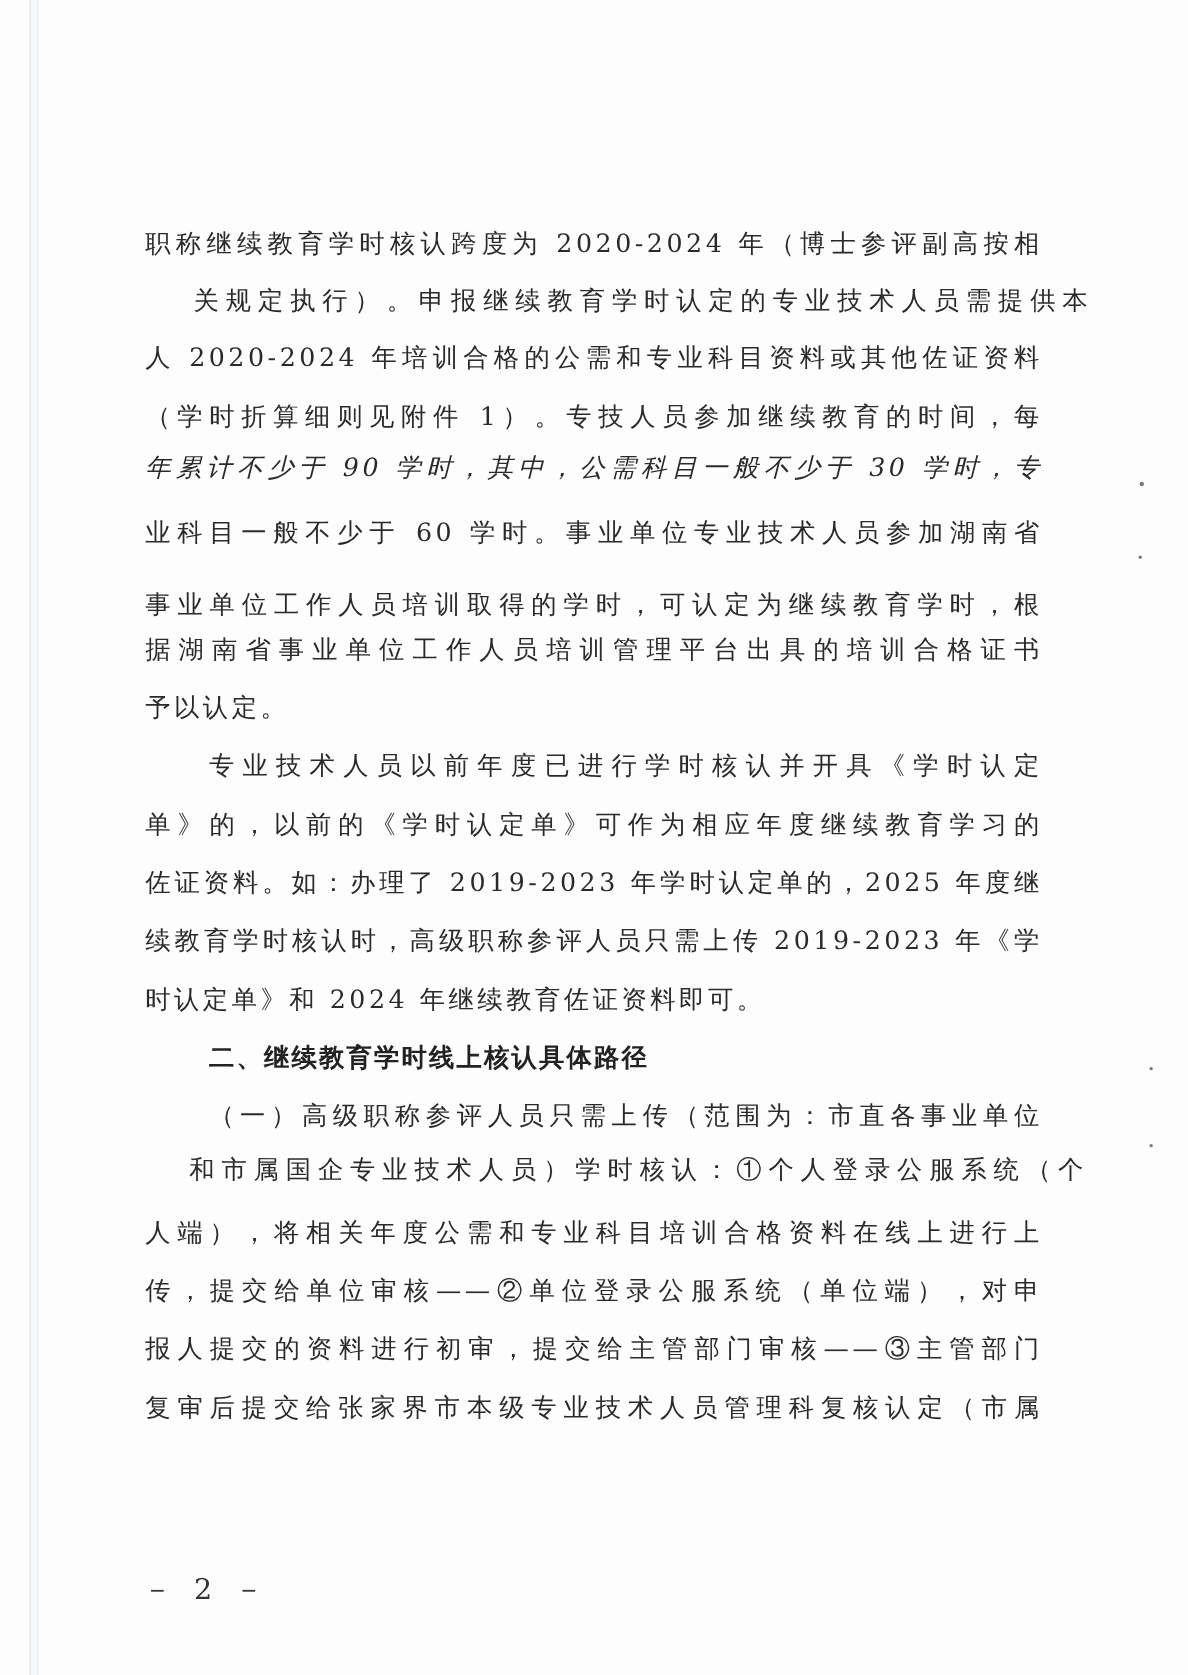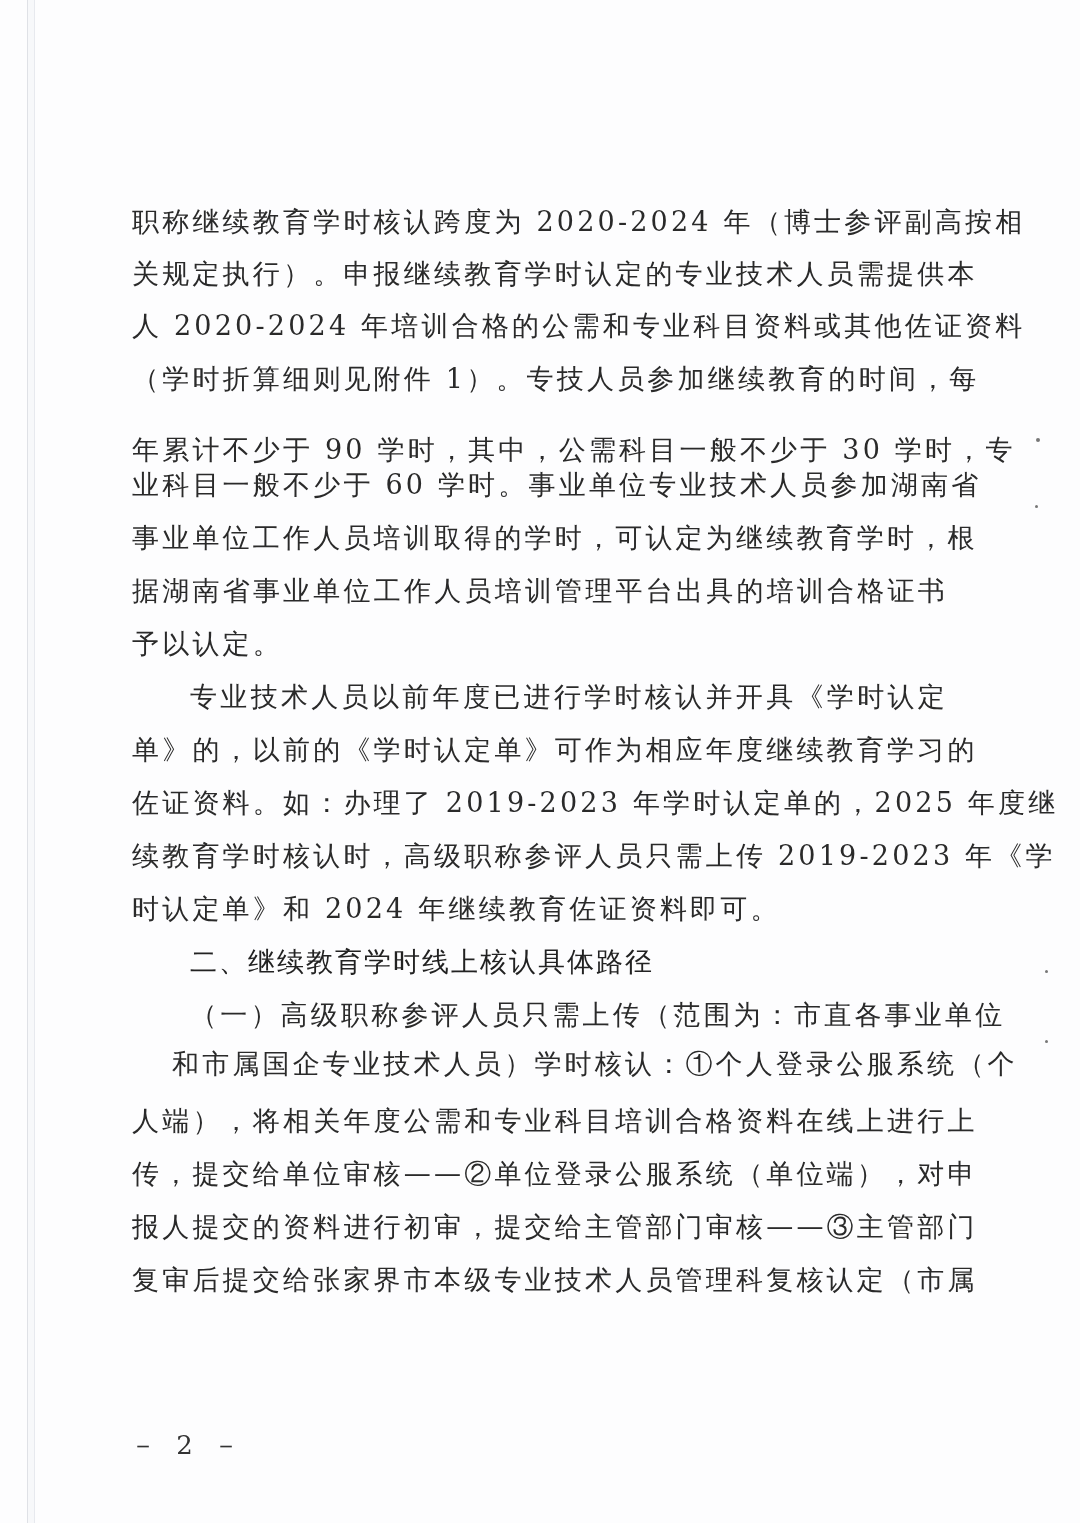--- a/index.html
+++ b/index.html
@@ -38,37 +38,37 @@
       position: absolute;
       left: 132px;
       top: 196px;
       width: 816px;
     }
     .line {
       position: absolute;
       left: 0;
       width: 816px;
       height: 52px;
-      font-size: 27px;
+      font-size: 23px;
       line-height: 52px;
       white-space: nowrap;
       letter-spacing: 3.2px;
       text-align: justify;
       text-align-last: justify;
     }
     .line.last {
       text-align-last: left;
     }
     .line.indent {
       padding-left: 58px;
       width: 758px;
     }
     .heading {
       font-family: "DejaVu Sans", "Liberation Sans", sans-serif;
-      font-weight: normal;
+      font-weight: bold;
       letter-spacing: 2px;
       text-align-last: left;
       color: #222;
     }
     .page-number {
       position: absolute;
       left: 130px;
       top: 1428px;
       font-size: 26px;
       letter-spacing: 6px;
@@ -80,26 +80,26 @@
 
 <div class="page-edge-line"></div>
 
 <div class="scan-dot" style="left:1036px;top:438px;"></div>
 <div class="scan-dot" style="left:1035px;top:505px;width:3px;height:3px;"></div>
 <div class="scan-dot" style="left:1045px;top:970px;width:3px;height:3px;"></div>
 <div class="scan-dot" style="left:1045px;top:1040px;width:3px;height:3px;"></div>
 
 <div class="doc-body">
   <div class="line" style="top:0px;">职称继续教育学时核认跨度为 2020-2024 年（博士参评副高按相</div>
-  <div class="line" style="top:52px;">关规定执行）。申报继续教育学时认定的专业技术人员需提供本</div>
+  <div class="line" style="top:52px;margin-left:44px;">关规定执行）。申报继续教育学时认定的专业技术人员需提供本</div>
   <div class="line" style="top:104px;">人 2020-2024 年培训合格的公需和专业科目资料或其他佐证资料</div>
   <div class="line" style="top:157px;">（学时折算细则见附件 1）。专技人员参加继续教育的时间，每</div>
-  <div class="line" style="top:228px;">年累计不少于 90 学时，其中，公需科目一般不少于 30 学时，专</div>
+  <div class="line" style="top:204px;font-style:italic;">年累计不少于 90 学时，其中，公需科目一般不少于 30 学时，专</div>
   <div class="line" style="top:263px;">业科目一般不少于 60 学时。事业单位专业技术人员参加湖南省</div>
-  <div class="line" style="top:316px;">事业单位工作人员培训取得的学时，可认定为继续教育学时，根</div>
+  <div class="line" style="top:328px;">事业单位工作人员培训取得的学时，可认定为继续教育学时，根</div>
   <div class="line" style="top:369px;">据湖南省事业单位工作人员培训管理平台出具的培训合格证书</div>
   <div class="line last" style="top:422px;">予以认定。</div>
 
   <div class="line indent" style="top:475px;">专业技术人员以前年度已进行学时核认并开具《学时认定</div>
   <div class="line" style="top:528px;">单》的，以前的《学时认定单》可作为相应年度继续教育学习的</div>
   <div class="line" style="top:581px;">佐证资料。如：办理了 2019-2023 年学时认定单的，2025 年度继</div>
   <div class="line" style="top:634px;">续教育学时核认时，高级职称参评人员只需上传 2019-2023 年《学</div>
   <div class="line last" style="top:687px;">时认定单》和 2024 年继续教育佐证资料即可。</div>
 
   <div class="line indent heading" style="top:740px;">二、继续教育学时线上核认具体路径</div>

